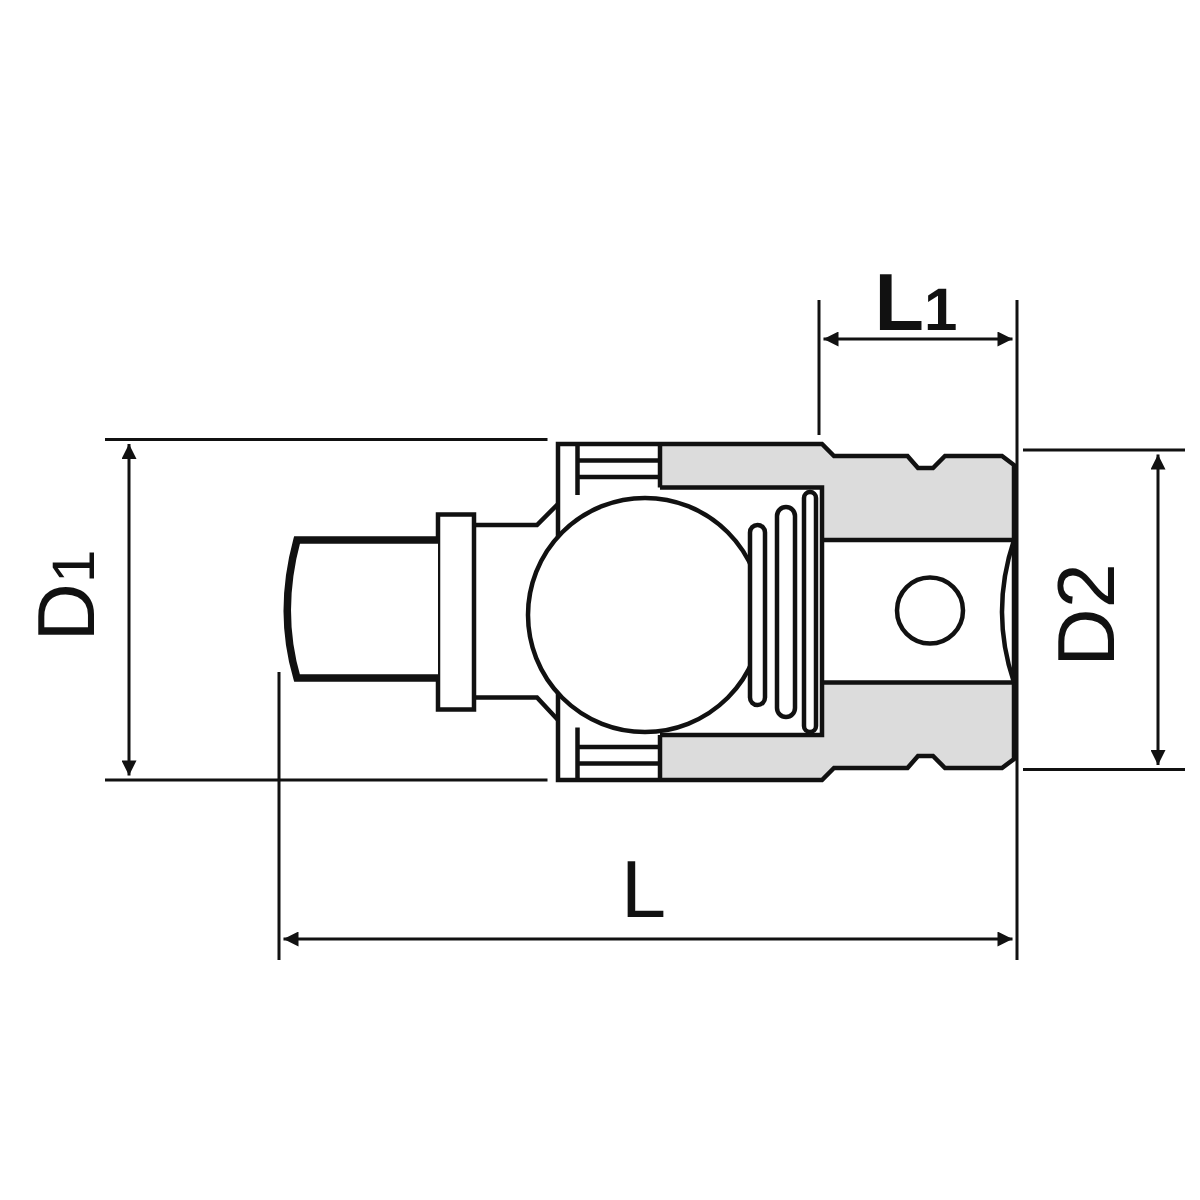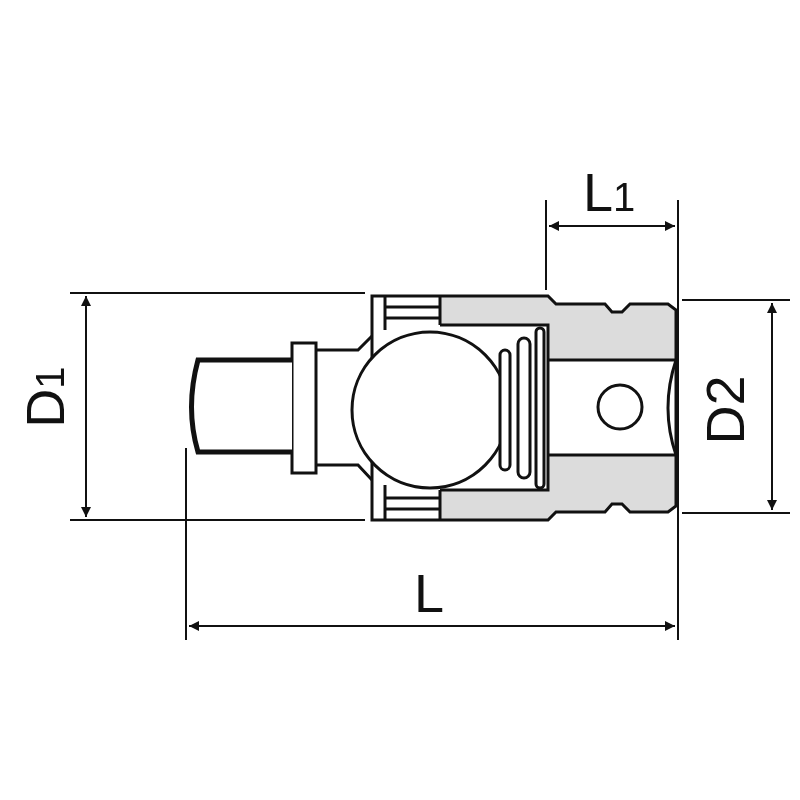--- a/index.html
+++ b/index.html
@@ -1,21 +1,21 @@
 <!DOCTYPE html>
 <html><head>
 <meta charset="utf-8">
 <style>
   html,body{margin:0;padding:0;background:#fff;}
   #canvas{position:relative;width:800px;height:800px;background:#ffffff;overflow:hidden;}
   svg{position:absolute;left:0;top:0;}
   .lbl{position:absolute;font-family:"Liberation Sans",sans-serif;color:#111;line-height:1;}
   .big{font-size:54px;}
   .sub{font-size:40px;}
-  #lbl-L1{left:583px;top:165px;}
+  #lbl-L1{left:583px;top:175px;font-weight:bold;}
   #lbl-D1{left:14px;top:370px;transform:rotate(-90deg);transform-origin:center;}
   #lbl-D2{left:690px;top:383px;transform:rotate(-90deg);transform-origin:center;}
   #lbl-L{left:414px;top:566px;}
 </style>
 </head>
 <body>
 
 <div id="canvas">
 <svg width="800" height="800" viewBox="0 0 800 800">
   <defs>

